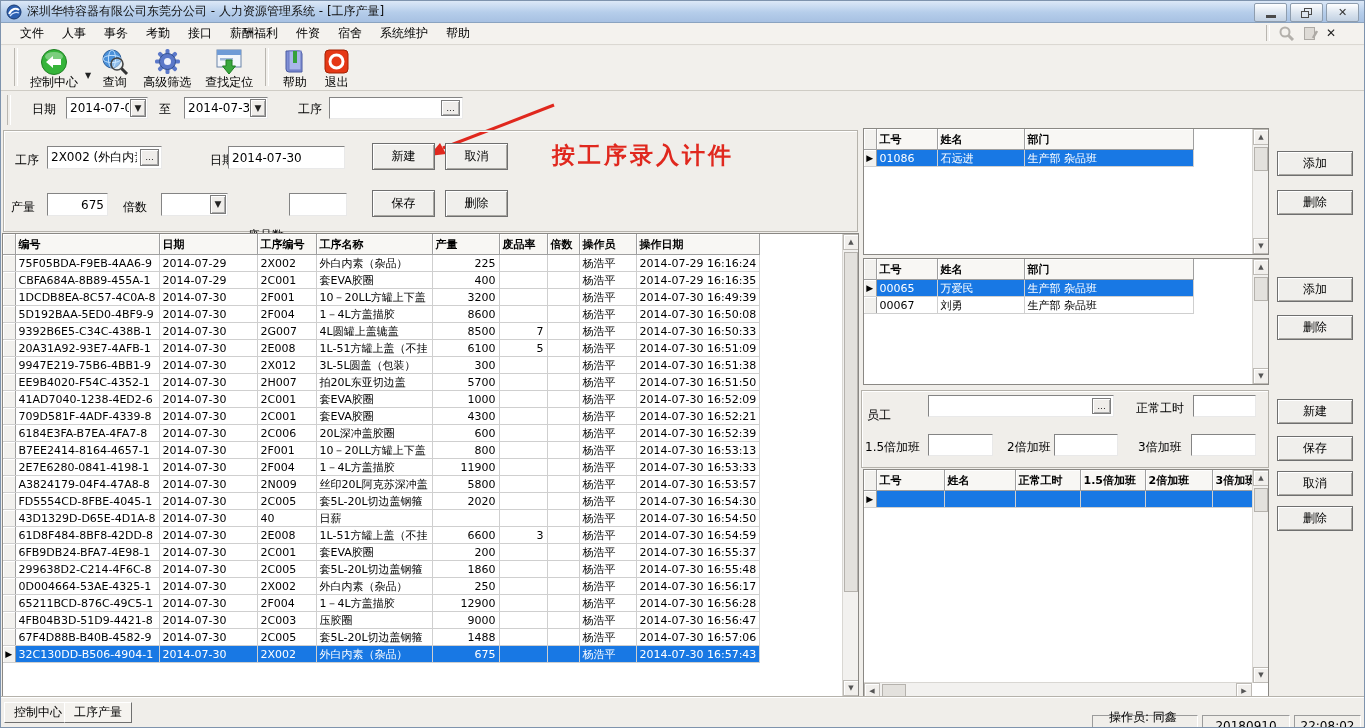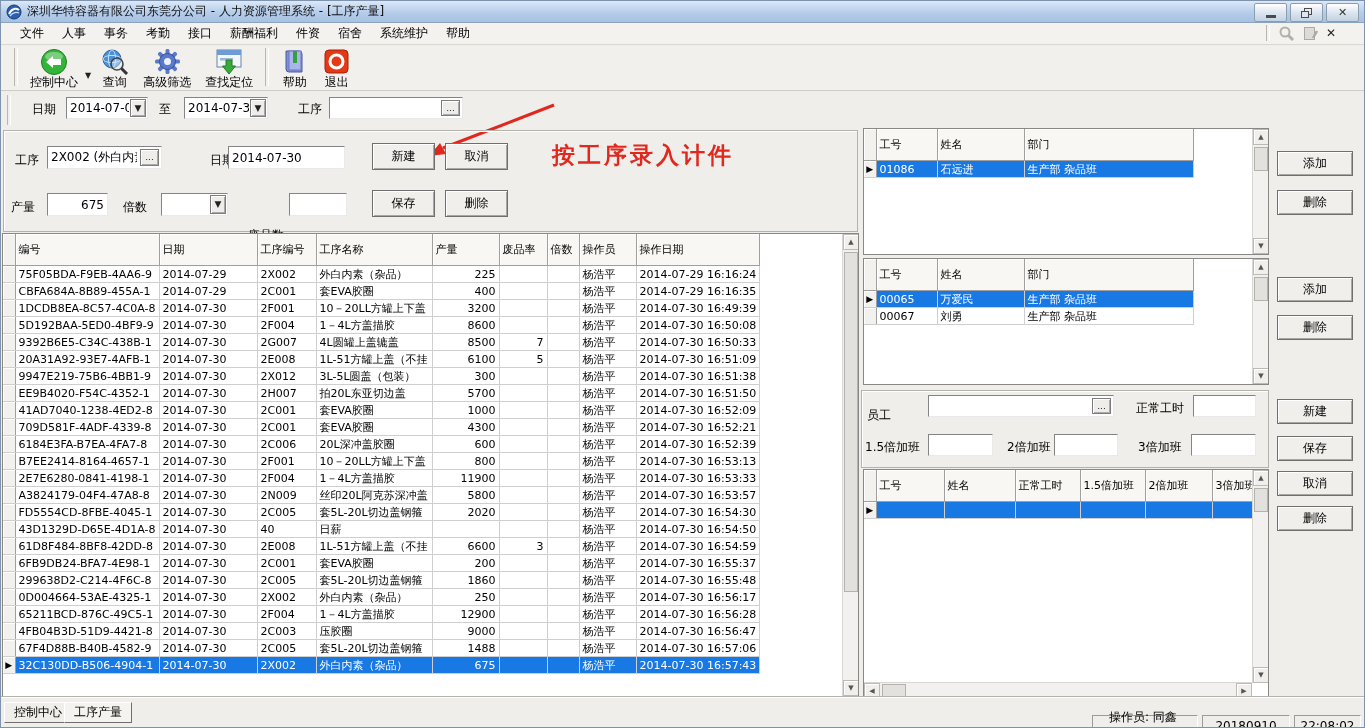--- a/index.html
+++ b/index.html
@@ -37,21 +37,21 @@
   .sqbtn{position:absolute;background:#efedea;border:1px solid #7d7d7d;
     box-shadow:inset 1px 1px 0 #fff,inset -1px -1px 0 #aaa;font-size:9px;line-height:1;
     display:flex;align-items:center;justify-content:center;box-sizing:border-box;color:#222;}
   .btn{position:absolute;background:#f0efec;border:1px solid #6f6f6f;
     box-shadow:inset 1px 1px 0 #fff,inset -1px -1px 0 #a9a7a2;font-size:12px;
     display:flex;align-items:center;justify-content:center;box-sizing:border-box;}
   .panel{position:absolute;border:1px solid #b5b2ab;box-shadow:inset 1px 1px 0 #fff;box-sizing:border-box;}
   
   .gridwrap{position:absolute;background:#fff;border:1px solid #8a8884;box-sizing:border-box;overflow:hidden;}
   table.grid{border-collapse:collapse;table-layout:fixed;font-size:11px;background:#fff;}
-  .grid th{background:#f8f7f4;font-weight:normal;text-align:left;padding:0 3px;height:31px;
+  .grid th{background:#f8f7f4;font-weight:bold;text-align:left;padding:0 3px;height:20px;
     border-right:1px solid #9f9f9f;border-bottom:1px solid #9f9f9f;box-shadow:inset 1px 1px 0 #fff;
     white-space:nowrap;overflow:hidden;}
   .grid td{border-right:1px solid #cfcfcf;border-bottom:1px solid #cfcfcf;padding:0 3px;height:16px;
     white-space:nowrap;overflow:hidden;}
   .grid td.mk,.grid th.mk{background:#f2f1ee;border-right:1px solid #9f9f9f;padding:0 1px;font-size:9px;
     box-shadow:inset 1px 1px 0 #fff;text-align:center;}
   .grid tr.sel td:not(.mk){background:#1878e4;color:#fff;}
   #maintable td:nth-child(6),#maintable td:nth-child(7),#maintable td:nth-child(8){text-align:right;}
   
   .vscroll{position:absolute;width:16px;background:#f2f1ef;box-sizing:border-box;}
@@ -342,21 +342,21 @@
             <td>2H007</td>
             <td>拍20L东亚切边盖</td>
             <td>5700</td>
             <td></td>
             <td></td>
             <td>杨浩平</td>
             <td>2014-07-30 16:51:50</td>
           </tr>
           <tr>
             <td class="mk"></td>
-            <td>41AD7040-1238-4ED2-8</td>
+            <td>41AD7040-1238-4ED2-6</td>
             <td>2014-07-30</td>
             <td>2C001</td>
             <td>套EVA胶圈</td>
             <td>1000</td>
             <td></td>
             <td></td>
             <td>杨浩平</td>
             <td>2014-07-30 16:52:09</td>
           </tr>
           <tr>

